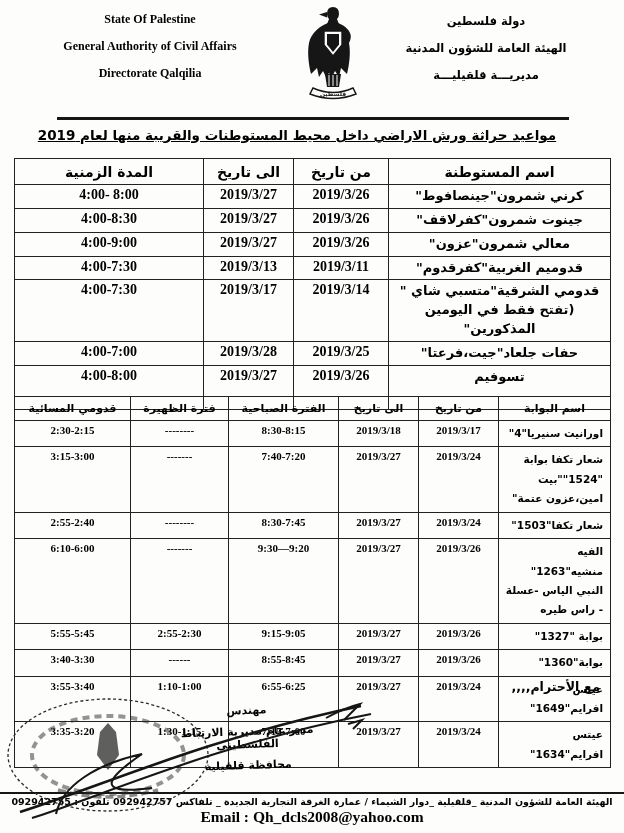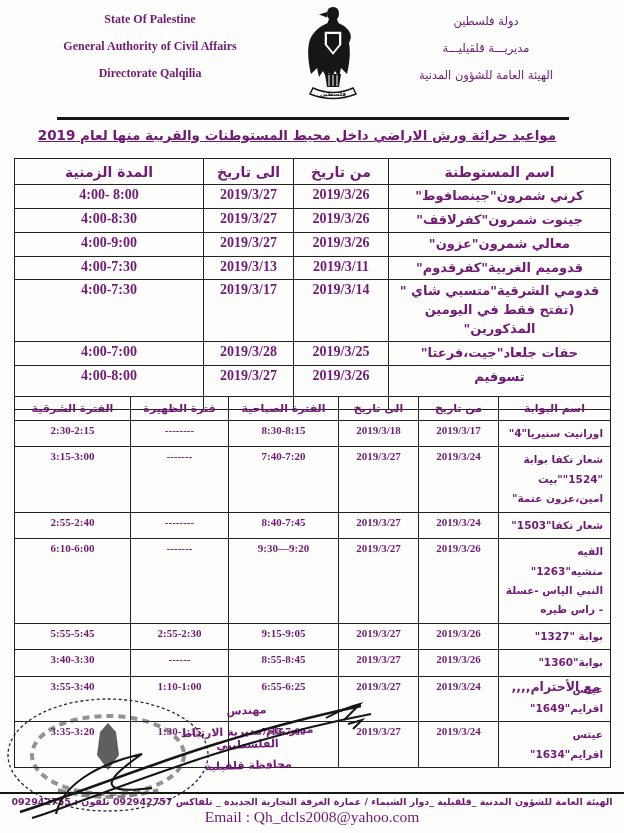--- a/index.html
+++ b/index.html
@@ -1,31 +1,31 @@
 <!DOCTYPE html>
 <html><head>
 <meta charset="utf-8">
 <style>
   * { margin:0; padding:0; box-sizing:border-box; }
   html,body { background:#ffffff; }
   .page {
     position:relative; width:624px; height:833px; margin:0 auto;
-    background:#fdfdfc; color:#701a75; overflow:hidden;
+    background:#fdfdfc; color:#000000; overflow:hidden;
     font-family:"DejaVu Sans", sans-serif;
   }
   
   .hdr-en {
     position:absolute; left:52px; top:12px; width:196px; text-align:center;
     font-family:"Liberation Serif", serif; font-weight:bold; font-size:12px;
   }
   .hdr-en div { margin-bottom:12px; }
   .hdr-emblem { position:absolute; left:296px; top:4px; width:74px; height:100px; }
   .hdr-ar {
     position:absolute; right:48px; top:14px; width:180px; text-align:center;
-    font-weight:normal; font-size:11.5px;
+    font-weight:bold; font-size:11.5px;
   }
   .hdr-ar div { margin-bottom:13px; }
   .hdr-rule { position:absolute; left:57px; top:117px; width:512px; height:3px; background:#161616; }
   
   .doc-title {
     position:absolute; top:127px; left:30px; right:60px; text-align:center;
     font-weight:bold; font-size:13.5px; text-decoration:underline;
   }
   
   table { border-collapse:collapse; position:absolute; left:14px; table-layout:fixed; }
@@ -46,21 +46,21 @@
              font-weight:bold; font-size:12.5px; }
   .sig-svg  { position:absolute; left:-4px; top:690px; z-index:2; }
   .sig-text { position:absolute; left:150px; top:704px; width:195px; text-align:center;
               font-weight:bold; font-size:11px; transform:rotate(-2deg); z-index:1; }
   .sig-text div { margin-bottom:8px; }
   
   .footer-rule { position:absolute; left:0; top:792px; width:624px; height:2px; background:#161616; }
   .footer-line { position:absolute; top:796px; left:0; right:0; text-align:center;
                  font-weight:bold; font-size:9.5px; }
   .footer-email { position:absolute; top:808px; left:0; right:0; text-align:center;
-                  font-family:"Liberation Serif", serif; font-weight:normal; font-size:15.5px; }
+                  font-family:"Liberation Serif", serif; font-weight:bold; font-size:15.5px; }
 </style>
 </head>
 <body>
 
 <div class="page">
 
   <div class="hdr-en">
     <div>State Of  Palestine</div>
     <div>General Authority of Civil Affairs</div>
     <div>Directorate Qalqilia</div>
@@ -82,22 +82,22 @@
       <path d="M28 27 h18 v14 l-9 11 -9 -11 z" fill="#fdfdfc" stroke="#161616" stroke-width="1.4"></path>
       <path d="M31 30 h12 v10.5 l-6 7.5 -6 -7.5 z" fill="#161616"></path>
 
       <path d="M17 84 q20 9 40 0 l3 6 q-23 9 -46 0 z" fill="none" stroke="#161616" stroke-width="1.4"></path>
       <text x="37" y="92" text-anchor="middle" font-size="6" font-weight="bold" fill="#161616">فلسطين</text>
     </svg>
   </div>
 
   <div class="hdr-ar" dir="rtl">
     <div>دولة فلسطين</div>
+    <div>الهيئة العامة للشؤون المدنية</div>
     <div>مديريـــة قلقيليـــة</div>
-    <div>الهيئة العامة للشؤون المدنية</div>
   </div>
 
   <div class="hdr-rule"></div>
 
   <div class="doc-title" dir="rtl">مواعيد حراثة ورش الاراضي داخل محيط المستوطنات والقريبة منها لعام 2019</div>
 
   <table class="t1" dir="rtl">
     <colgroup>
       <col style="width:222px">
         <col style="width:95px">
@@ -167,21 +167,21 @@
         <col style="width:98px">
         <col style="width:116px">
     </colgroup>
     <thead>
       <tr>
         <th>اسم البوابة</th>
         <th>من تاريخ</th>
         <th>الى تاريخ</th>
         <th>الفترة الصباحية</th>
         <th>فترة الظهيرة</th>
-        <th>الفترة الشرقية</th>
+        <th>قدومي المسائية</th>
       </tr>
     </thead>
     <tbody id="t2-body">
         <tr>
           <td class="name">اورانيت سنيريا"4"</td>
           <td class="num" dir="ltr">2019/3/17</td>
           <td class="num" dir="ltr">2019/3/18</td>
           <td class="num" dir="ltr">8:30-8:15</td>
           <td class="num" dir="ltr">--------</td>
           <td class="num" dir="ltr">2:30-2:15</td>
@@ -191,21 +191,21 @@
           <td class="num" dir="ltr">2019/3/24</td>
           <td class="num" dir="ltr">2019/3/27</td>
           <td class="num" dir="ltr">7:40-7:20</td>
           <td class="num" dir="ltr">-------</td>
           <td class="num" dir="ltr">3:15-3:00</td>
         </tr>
         <tr>
           <td class="name">شعار تكفا"1503"</td>
           <td class="num" dir="ltr">2019/3/24</td>
           <td class="num" dir="ltr">2019/3/27</td>
-          <td class="num" dir="ltr">8:40-7:45</td>
+          <td class="num" dir="ltr">8:30-7:45</td>
           <td class="num" dir="ltr">--------</td>
           <td class="num" dir="ltr">2:55-2:40</td>
         </tr>
         <tr>
           <td class="name">الفيه منشيه"1263" النبي الياس -عسلة - راس طيره</td>
           <td class="num" dir="ltr">2019/3/26</td>
           <td class="num" dir="ltr">2019/3/27</td>
           <td class="num" dir="ltr">9:30—9:20</td>
           <td class="num" dir="ltr">-------</td>
           <td class="num" dir="ltr">6:10-6:00</td>

